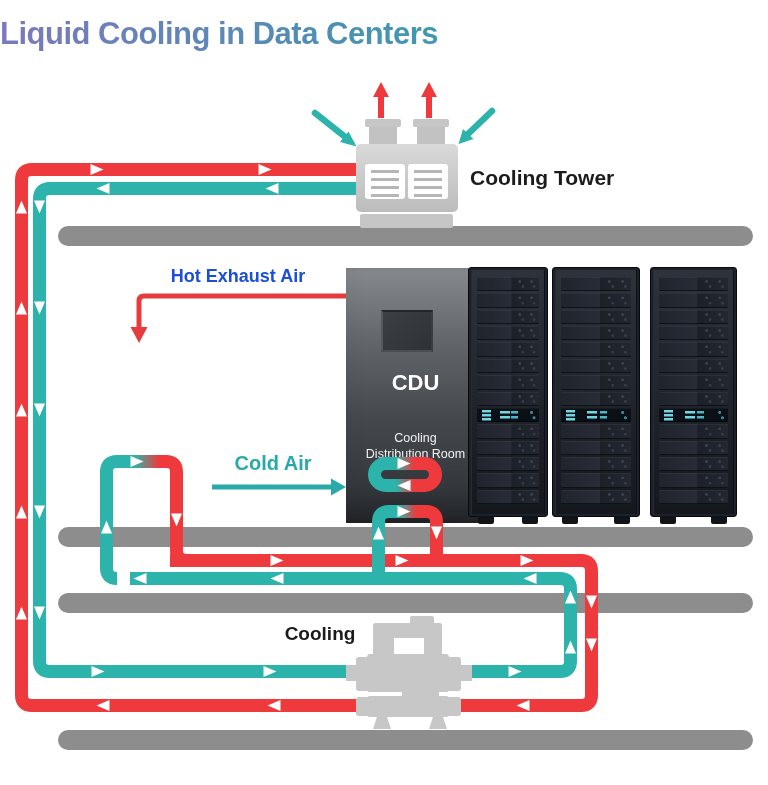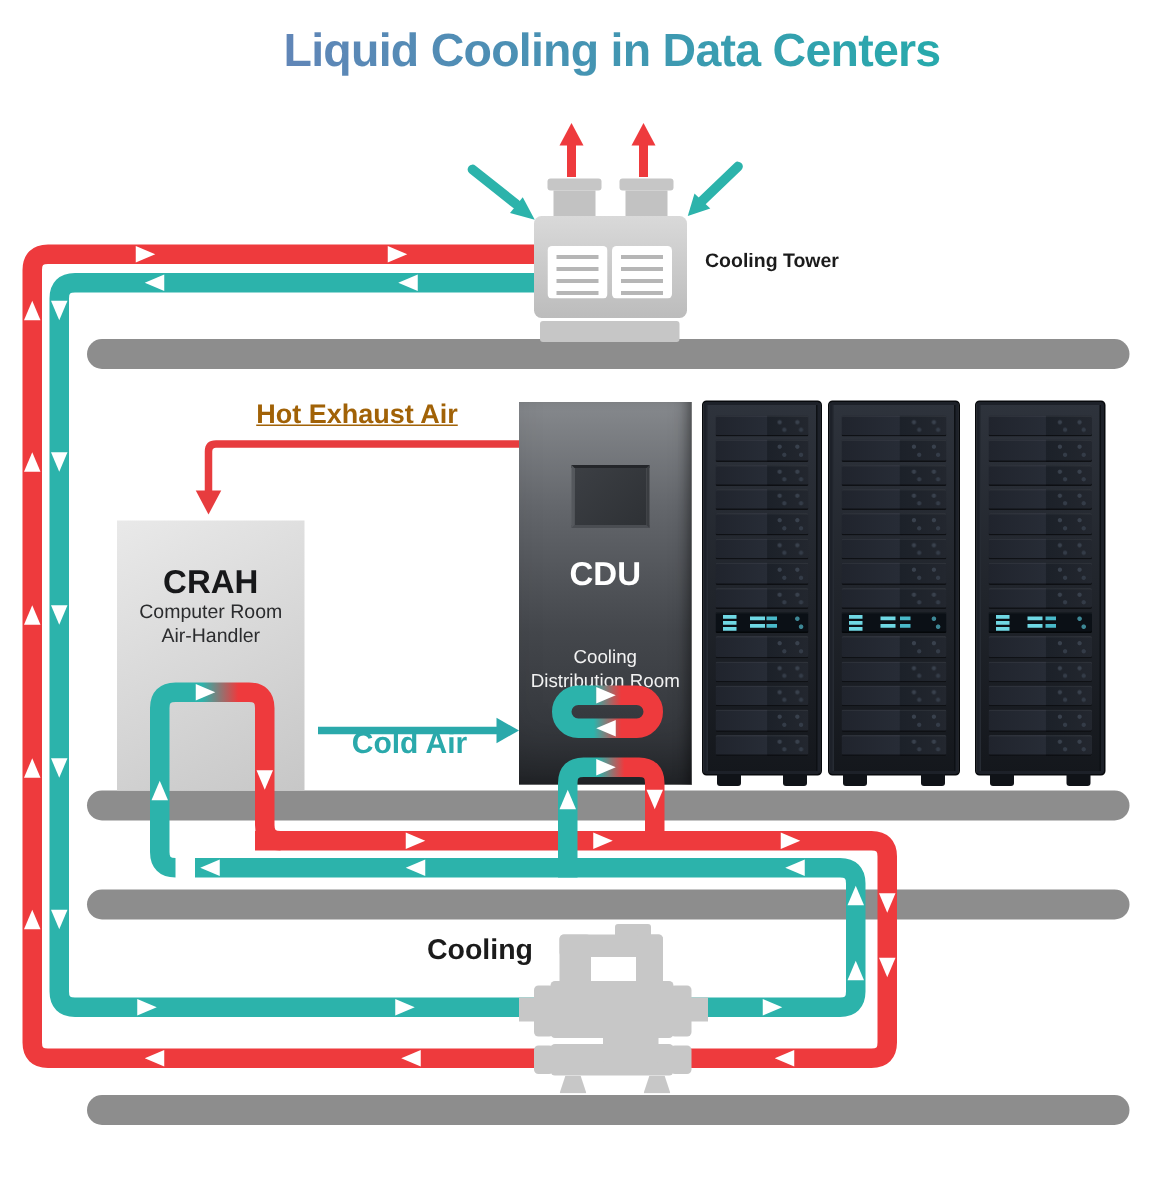--- a/index.html
+++ b/index.html
@@ -2,24 +2,24 @@
 <html><head>
 <meta charset="utf-8">
 <style>
   html,body{margin:0;padding:0;background:#fff;}
   .stage{position:relative;width:768px;height:785px;background:#ffffff;overflow:hidden;
          font-family:"Liberation Sans",sans-serif;}
   .abs{position:absolute;}
   .layer{position:absolute;left:0;top:0;pointer-events:none;}
 
   
-  .title{position:absolute;left:0;right:0;top:16px;text-align:center;margin:0;
+  .title{position:absolute;left:0;right:0;top:16px;text-align:left;margin:0;
          font-size:31px;font-weight:700;letter-spacing:-0.5px;
          background:linear-gradient(90deg,#7b79bb 0%,#4b90b4 45%,#28a9ac 80%);
-         -webkit-background-clip:text;background-clip:text;color:transparent;padding-left:48px;}
+         -webkit-background-clip:text;background-clip:text;color:transparent;}
 
   
   .bar{position:absolute;left:58px;width:695px;height:20px;background:#8d8d8d;border-radius:10px;}
   .bar1{top:226px}.bar2{top:527px}.bar3{top:593px}.bar4{top:730px}
 
   
   .tower{position:absolute;left:356px;top:115px;width:102px;height:113px;}
   .tower .main{position:absolute;left:0;top:29px;width:102px;height:68px;border-radius:5px;
                background:linear-gradient(180deg,#d9d9d9,#bcbcbc);}
   .tower .vent-cap{position:absolute;top:4px;width:36px;height:8px;background:#c6c6c6;border-radius:2px;}
@@ -35,21 +35,21 @@
   .crah{position:absolute;left:78px;top:347px;width:125px;height:180px;
         background:linear-gradient(150deg,#e9e9e9,#c7c7c7);}
   .crah-title{position:absolute;left:0;top:28px;width:100%;text-align:center;
               font-size:22px;font-weight:700;color:#17181a;}
   .crah-sub{position:absolute;left:0;width:100%;text-align:center;font-size:13px;color:#2b2c2e;}
   .crah-sub1{top:53px}.crah-sub2{top:69px}
 
   
   .cdu{position:absolute;left:346px;top:268px;width:115px;height:255px;
        background:linear-gradient(180deg,#86898d 0%,#63666b 28%,#44474c 60%,#2d3035 100%);
-       box-shadow:inset -7px 0 9px -5px rgba(0,0,0,.5), inset 0 -35px 35px -22px rgba(0,0,0,.35);}
+       box-shadow:inset -7px 0 9px -5px rgba(0,0,0,.5), inset 0 -35px 35px -22px rgba(0,0,0,.35);padding-left:24px;}
   .cdu .screen{position:absolute;left:35px;top:42px;width:48px;height:38px;
        background:linear-gradient(135deg,#3c3f44,#2e3135);
        border-top:2px solid #24262a;border-left:2px solid #55585d;
        border-right:2px solid #3a3d41;border-bottom:2px solid #4a4d52;}
   .cdu-title{position:absolute;left:0;top:102px;width:100%;text-align:center;
              font-size:22px;font-weight:700;color:#ffffff;}
   .cdu-sub{position:absolute;left:0;width:100%;text-align:center;font-size:12.5px;color:#f2f2f2;margin-top:36px;}
   .cdu-sub1{top:127px}.cdu-sub2{top:143px}
 
   
@@ -102,26 +102,26 @@
   .ch-panel{left:56px;top:51px;width:37px;height:43px;background-color:#fdfdfd;border-radius:2px;
     background-image:radial-gradient(circle at 78% 22%, #b5b5b5 2px, transparent 2.6px),
                      radial-gradient(circle at 78% 47%, #b5b5b5 2px, transparent 2.6px),
                      radial-gradient(circle at 78% 70%, #b5b5b5 2px, transparent 2.6px);}
   .ch-foot{top:102px;width:18px;height:12px;background:#b5b5b5;
            clip-path:polygon(22% 0,78% 0,100% 100%,0 100%);}
   .ch-foot-l{left:27px}.ch-foot-r{left:83px}
 
   
   .lbl{position:absolute;color:#1b1b1b;}
-  .lbl-tower{left:470px;top:166px;font-size:13px;font-weight:600;}
+  .lbl-tower{left:470px;top:166px;font-size:21px;font-weight:600;}
   .lbl-chiller{left:280px;top:623px;width:80px;text-align:center;font-size:19px;font-weight:600;}
   .lbl-hot{left:148px;top:266px;width:180px;text-align:center;
-           font-size:18px;font-weight:700;color:#a16207;text-decoration:underline;}
+           font-size:18px;font-weight:700;color:#1d4ed8;}
   .lbl-cold{left:203px;top:452px;width:140px;text-align:center;
-            font-size:20px;font-weight:700;color:#2aa9ab;margin-top:33px;}
+            font-size:20px;font-weight:700;color:#2aa9ab;}
 </style>
 </head>
 <body>
 
 <div class="stage">
 
   <h1 class="title">Liquid Cooling in Data Centers</h1>
 
   <div class="bar bar1"></div>
   <div class="bar bar2"></div>
@@ -161,25 +161,20 @@
     <div class="vent-cap v1c abs"></div>
     <div class="vent-body v1b abs"></div>
     <div class="vent-cap v2c abs"></div>
     <div class="vent-body v2b abs"></div>
     <div class="main"></div>
     <div class="panel p1"></div>
     <div class="panel p2"></div>
     <div class="pedestal"></div>
   </div>
 
-  <div class="crah">
-    <div class="crah-title">CRAH</div>
-    <div class="crah-sub crah-sub1">Computer Room</div>
-    <div class="crah-sub crah-sub2">Air-Handler</div>
-  </div>
 
   <div class="cdu">
     <div class="screen"></div>
     <div class="cdu-title">CDU</div>
     <div class="cdu-sub cdu-sub1">Cooling</div>
     <div class="cdu-sub cdu-sub2">Distribution Room</div>
   </div>
 
   <div class="rack rack1">
       <div class="slot"></div>

